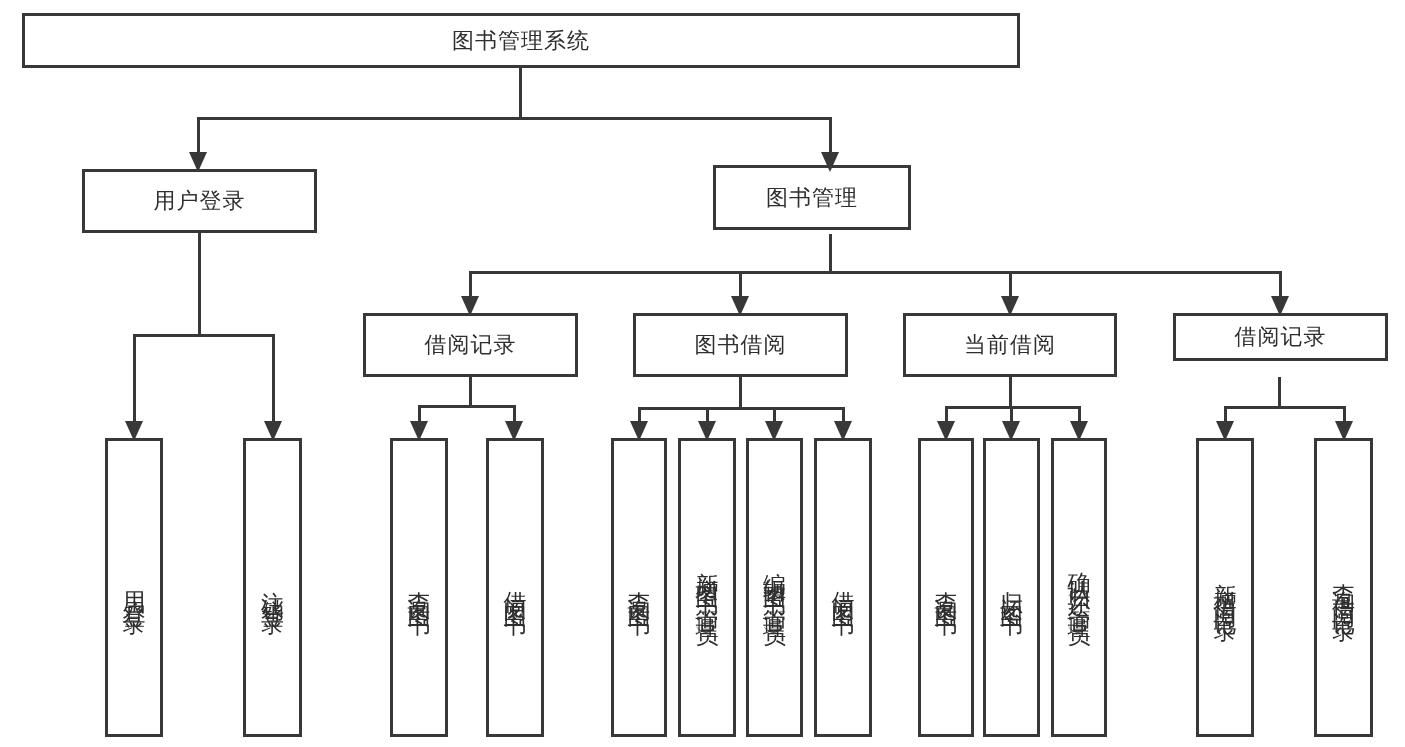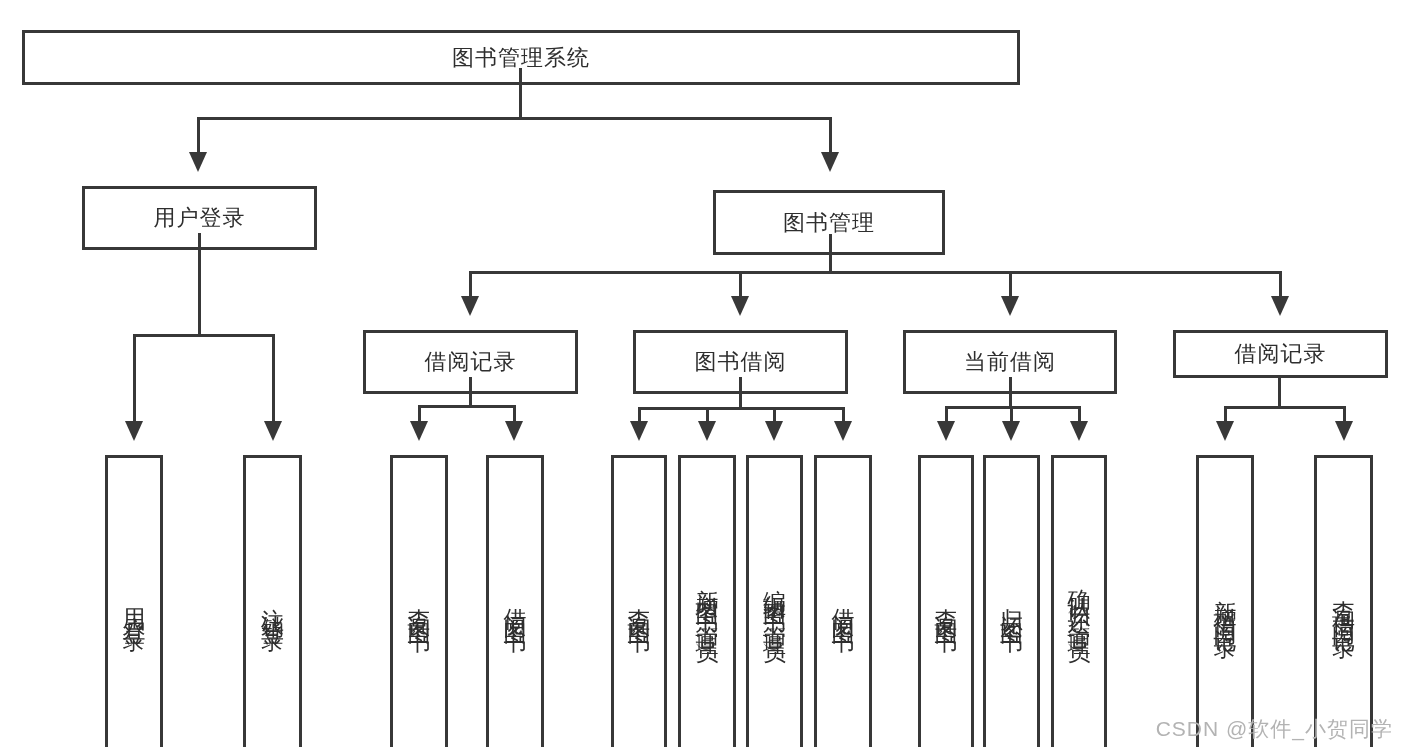--- a/index.html
+++ b/index.html
@@ -9,21 +9,21 @@
     background:var(--bg,#ffffff);
     font-family:"Liberation Sans", sans-serif;
     overflow:hidden;
   }
   .box{
     position:absolute;
     box-sizing:border-box;
     background:#ffffff;
     border:3px solid var(--line,#383838);
     color:var(--text,#2e2e2e);
-    display:flex;align-items:center;justify-content:center;margin-top:17px;
+    display:flex;align-items:center;justify-content:center;
   }
   .hbox{font-size:22px;letter-spacing:1px;}
   .vbox{
     writing-mode:vertical-rl;
     text-orientation:mixed;
     font-size:23px;
     letter-spacing:0.32em;
     line-height:1;
   }
   .vline,.hline{position:absolute;background:var(--line,#383838);}
@@ -43,21 +43,21 @@
   }
 </style>
 </head>
 <body>
 
 <div id="canvas" style="--line: #383838; --text: #2e2e2e; --wm: #b3b3b3; --bg: #ffffff;">
 
   <div class="box hbox" style="left:22px;top:13px;width:998px;height:55px;">图书管理系统</div>
 
   <div class="box hbox" style="left:82px;top:169px;width:235px;height:64px;">用户登录</div>
-  <div class="box hbox" style="left:713px;top:173px;width:232px;height:65px;">图书管理</div>
+  <div class="box hbox" style="left:713px;top:165px;width:198px;height:65px;">图书管理</div>
 
   <div class="box hbox" style="left:363px;top:313px;width:215px;height:64px;">借阅记录</div>
   <div class="box hbox" style="left:633px;top:313px;width:215px;height:64px;">图书借阅</div>
   <div class="box hbox" style="left:903px;top:313px;width:214px;height:64px;">当前借阅</div>
   <div class="box hbox" style="left:1173px;top:313px;width:215px;height:48px;">借阅记录</div>
 
   <div class="box vbox" style="left:105px;top:438px;width:58px;height:299px;">用户登录</div>
   <div class="box vbox" style="left:243px;top:438px;width:59px;height:299px;">注销登录</div>
 
   <div class="box vbox" style="left:390px;top:438px;width:58px;height:299px;">查询图书</div>
@@ -68,21 +68,20 @@
   <div class="box vbox" style="left:746px;top:438px;width:57px;height:299px;">编辑图书（管理员）</div>
   <div class="box vbox" style="left:814px;top:438px;width:58px;height:299px;">借阅图书</div>
 
   <div class="box vbox" style="left:918px;top:438px;width:56px;height:299px;">查询图书</div>
   <div class="box vbox" style="left:983px;top:438px;width:57px;height:299px;">归还图书</div>
   <div class="box vbox" style="left:1051px;top:438px;width:56px;height:299px;">确认归还（管理员）</div>
 
   <div class="box vbox" style="left:1196px;top:438px;width:58px;height:299px;">新增借阅记录</div>
   <div class="box vbox" style="left:1314px;top:438px;width:59px;height:299px;">查询借阅记录</div>
 
-  <div id="watermark">CSDN @软件_小贺同学</div>
 <div class="vline" style="left: 518.5px; top: 68px; width: 3px; height: 50px;"></div>
     <div class="vline" style="left: 196.5px; top: 118px; width: 3px; height: 36px;"></div>
     <div class="vline" style="left: 828.5px; top: 118px; width: 3px; height: 36px;"></div>
     <div class="vline" style="left: 197.5px; top: 233px; width: 3px; height: 102px;"></div>
     <div class="vline" style="left: 132.5px; top: 335px; width: 3px; height: 89px;"></div>
     <div class="vline" style="left: 271.5px; top: 335px; width: 3px; height: 89px;"></div>
     <div class="vline" style="left: 828.5px; top: 234px; width: 3px; height: 38px;"></div>
     <div class="vline" style="left: 468.5px; top: 272px; width: 3px; height: 27px;"></div>
     <div class="vline" style="left: 738.5px; top: 272px; width: 3px; height: 27px;"></div>
     <div class="vline" style="left: 1008.5px; top: 272px; width: 3px; height: 27px;"></div>

